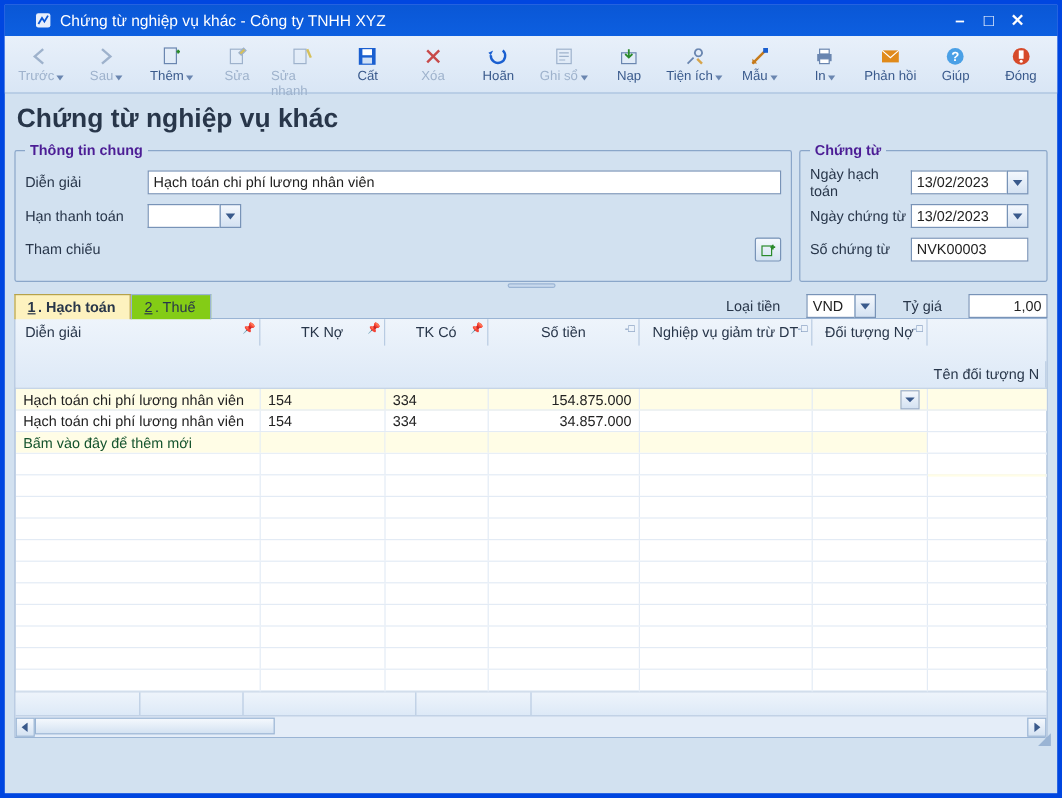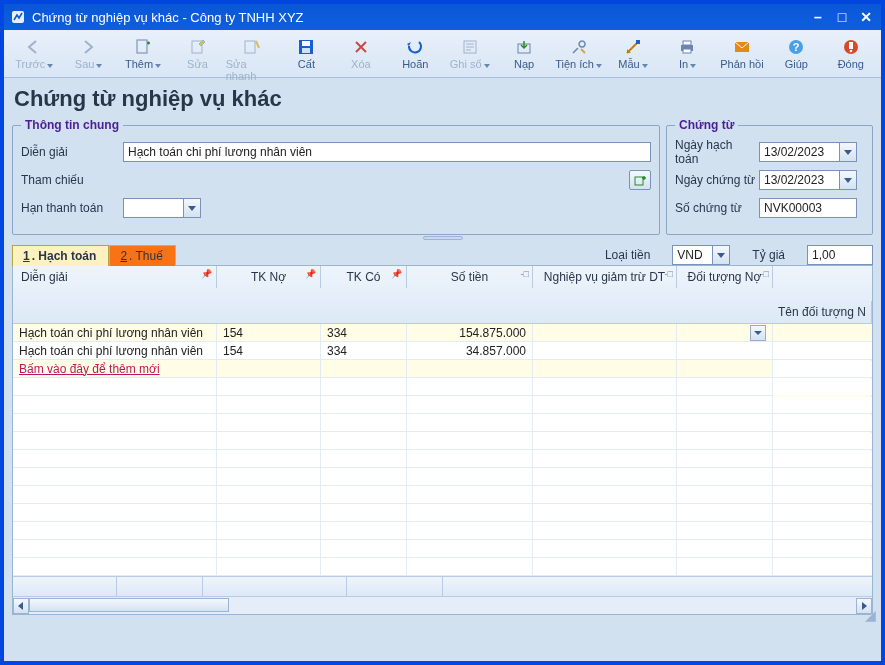--- a/index.html
+++ b/index.html
@@ -1,18 +1,18 @@
 <!DOCTYPE html>
 <html><head>
 <meta charset="utf-8">
 <style>
   * { box-sizing: border-box; margin: 0; padding: 0; font-family: "Segoe UI", Tahoma, sans-serif; }
   body { background: #fff; }
   .window { width: 885px; height: 665px; border: 4px solid #0046e0; background: #d2e1f0; position: relative; display: flex; flex-direction: column; }
-  .titlebar { height: 26px; background: linear-gradient(#0a57d6,#0d5fe0); color: #fff; display: flex; align-items: center; padding: 0 6px; font-size: 13px; }
+  .titlebar { height: 26px; background: linear-gradient(#0a57d6,#0d5fe0); color: #fff; display: flex; align-items: center; padding: 0 24px; font-size: 13px; }
   .titlebar .title { flex: 1; display: flex; align-items: center; gap: 6px;}
   .titlebar .ticon { width:16px; height:16px; display:inline-flex; align-items:center; justify-content:center;}
   .win-controls { display: flex; gap: 6px; }
   .win-btn { width: 18px; height: 16px; display: flex; align-items: center; justify-content: center; font-weight: bold; cursor: pointer; font-size:14px;}
   .toolbar { height: 48px; background: linear-gradient(#e8f0fa,#d9e6f5); border-bottom: 1px solid #a8c0de; display: flex; align-items: center; padding: 2px 4px; gap: 2px; }
   .tbtn { width: 58px; height: 44px; display: flex; flex-direction: column; align-items: center; justify-content: center; font-size: 11px; color:#3a5a8c; cursor: pointer; border-radius:3px;}
   .tbtn.disabled { color:#9eb2cc;}
   .tbtn .ticon { height: 22px; display: flex; align-items: center; justify-content: center; }
   .tbtn .tlabel { height:14px;}
   .tbtn .caret { display:inline-block; margin-left:2px; border-left:3px solid transparent; border-right:3px solid transparent; border-top:4px solid #6a86b0;}
@@ -31,43 +31,43 @@
   .combo { display:flex;}
   .combo .txt { border-right:none;}
   .combo .cbtn { width:18px; height:20px; border:1px solid #7893b7; background:linear-gradient(#f4f8fd,#d4e2f2); display:flex; align-items:center; justify-content:center; cursor:pointer;}
   .combo .cbtn .caret { border-left:4px solid transparent; border-right:4px solid transparent; border-top:5px solid #3a5a8c;}
   .ref-row { display:flex; align-items:center;}
   .ref-row .spacer { flex:1;}
   .icon-btn { width:22px; height:20px; border:1px solid #7893b7; border-radius:2px; background:linear-gradient(#f4f8fd,#d4e2f2); display:flex; align-items:center; justify-content:center; cursor:pointer;}
   .splitter { height:6px; display:flex; align-items:center; justify-content:center;}
   .splitter .grip { width:40px; height:4px; border:1px solid #9ab4d4; border-radius:2px; background:#c8d9ed;}
   .tabs-row { display:flex; align-items:flex-end; height:24px; gap:0; }
-  .tab { padding:3px 12px 3px 10px; font-size:12px; border:1px solid #9ab4d4; border-bottom:none; background:#f97316; color:#28364a; cursor:pointer; position:relative; top:1px;}
+  .tab { padding:3px 12px 3px 10px; font-size:12px; border:1px solid #9ab4d4; border-bottom:none; background:#84cc16; color:#28364a; cursor:pointer; position:relative; top:1px;}
   .tab.active { background:#fdf2bf; font-weight:bold; border-color:#b6a24a; z-index:2;}
   .tab .ul { text-decoration:underline; margin-right:2px;}
   .currency-row { margin-left:auto; display:flex; align-items:center; gap:22px; font-size:12px; color:#28364a;}
-  .rate-box { width:66px; }
+  .rate-box { width:66px; text-align:right;}
   .grid-wrap { flex:1; display:flex; flex-direction:column; border:1px solid #9ab4d4; background:#fff; min-height:0;}
   .grid-head { display:flex; background:linear-gradient(#eef4fb,#dde9f7); border-bottom:1px solid #b8cbe2; font-size:12px; color:#28364a;}
   .gh { border-right:1px solid #b8cbe2; padding:3px 4px; display:flex; align-items:center; justify-content:center; position:relative; height:22px;}
   .gh .pin { position:absolute; right:3px; top:3px; font-size:9px; color:#6a86b0;}
   .c-desc{width:204px; justify-content:flex-start; padding-left:8px;}
   .c-tkno{width:104px;}
   .c-tkco{width:86px;}
   .c-amount{width:126px;}
   .c-ngv{width:144px;}
   .c-dtn{width:96px;}
   .c-tdt{flex:1; min-width:80px;margin-top:35px;}
   .grid-body { flex:1; overflow:hidden auto; font-size:12px;}
   .grow { display:flex; height:18px; border-bottom:1px solid #e3ebf5;}
   .grow.sel { background:#fffde6;}
   .gc { border-right:1px solid #e3ebf5; padding:1px 6px; display:flex; align-items:center; color:#222;}
   .gc.num { justify-content:flex-end;}
   .grow .c-dtn .cbtn { width:16px; height:16px; margin-left:auto; border:1px solid #98accc; background:linear-gradient(#f4f8fd,#d4e2f2); display:flex; align-items:center; justify-content:center;}
-  .placeholder-row .gc { color:#be185d; background:#fffde6;text-decoration:underline;}
+  .placeholder-row .gc { color:#14532d; background:#fffde6;}
   .grid-foot { display:flex; background:linear-gradient(#eef4fb,#dde9f7); border-top:1px solid #b8cbe2; font-size:12px; height:20px; color:#28364a;}
   .gf { border-right:1px solid #b8cbe2; padding:2px 6px; display:flex; align-items:center;}
   .gf.num { justify-content:flex-end;}
   .hscroll { height:18px; background:#e4edf8; display:flex; align-items:center; border-top:1px solid #b8cbe2;}
   .hs-btn{width:16px;height:16px;display:flex;align-items:center;justify-content:center;border:1px solid #9ab4d4;background:linear-gradient(#f4f8fd,#d4e2f2);}
   .hs-track{flex:1;height:16px;position:relative;}
   .hs-thumb{position:absolute;left:0;top:0;height:14px;width:200px;border:1px solid #9ab4d4;background:linear-gradient(#f4f8fd,#d4e2f2);}
   .bottom-pad{height:30px;}
   .right-sizegrip{position:absolute;right:2px;bottom:40px;width:14px;height:14px;color:#9ab4d4;font-size:14px;}
 </style>
@@ -243,37 +243,37 @@
   <div class="content">
     <div class="page-title">Chứng từ nghiệp vụ khác</div>
 
     <div class="row1">
       <fieldset class="fs-general">
         <legend>Thông tin chung</legend>
         <div class="field-row">
           <label>Diễn giải</label>
           <input class="txt" style="flex: 1 1 0%;" value="Hạch toán chi phí lương nhân viên">
         </div>
+        <div class="field-row">
+          <label>Hạn thanh toán</label>
+          <div class="combo">
+            <input class="txt" style="width: 60px;" value="">
+            <div class="cbtn">
+                <span class="caret"></span>
+              </div>
+          </div>
+        </div>
         <div class="field-row ref-row">
           <label>Tham chiếu</label>
           <span class="spacer"></span>
           <div class="icon-btn">
             <svg width="14" height="14">
                 <rect x="2" y="4" width="8" height="8" fill="none" stroke="#2a8a2a"></rect>
                 <path d="M11 3v4M9 5h4" stroke="#2a8a2a" stroke-width="1.5"></path>
               </svg>
-          </div>
-        </div>
-        <div class="field-row">
-          <label>Hạn thanh toán</label>
-          <div class="combo">
-            <input class="txt" style="width: 60px;" value="">
-            <div class="cbtn">
-                <span class="caret"></span>
-              </div>
           </div>
         </div>
       </fieldset>
 
       <fieldset class="fs-voucher">
         <legend>Chứng từ</legend>
         <div class="field-row">
           <label>Ngày hạch toán</label>
           <div class="combo">
               <input class="txt" style="width: 80px;" value="13/02/2023">

